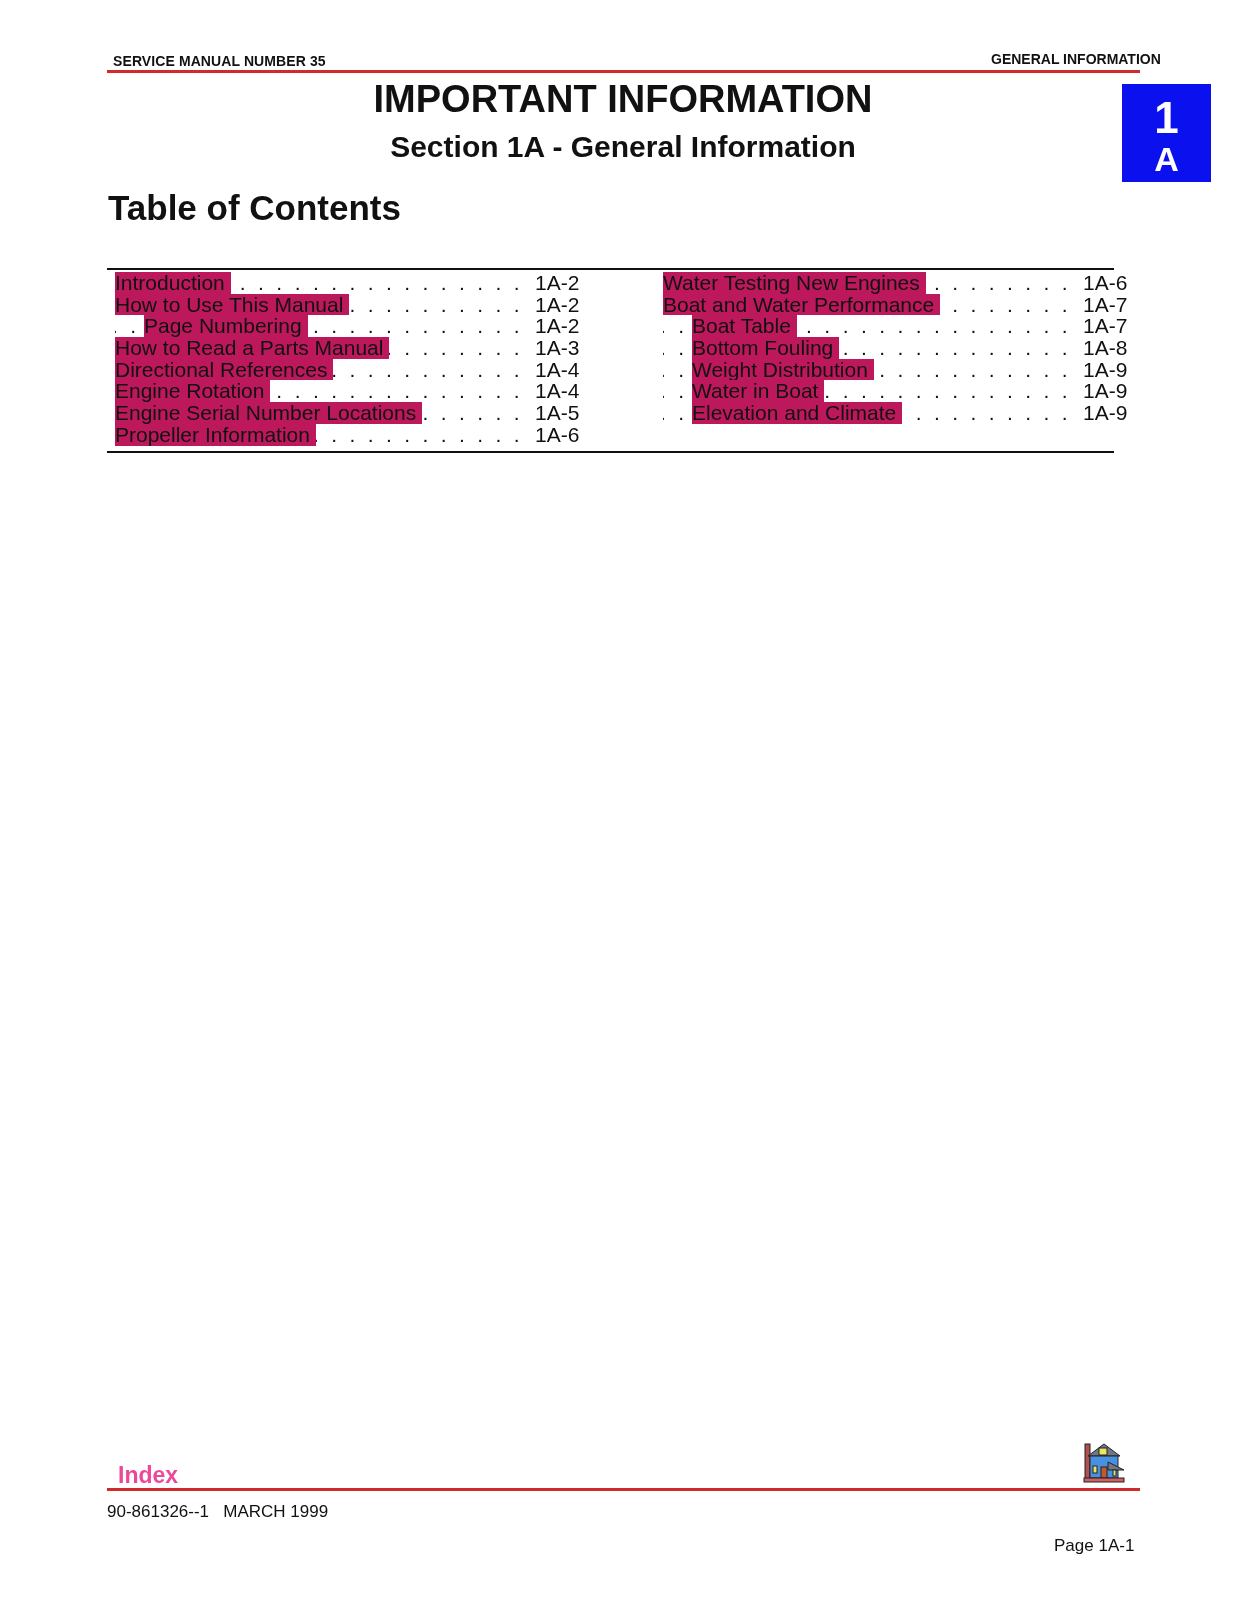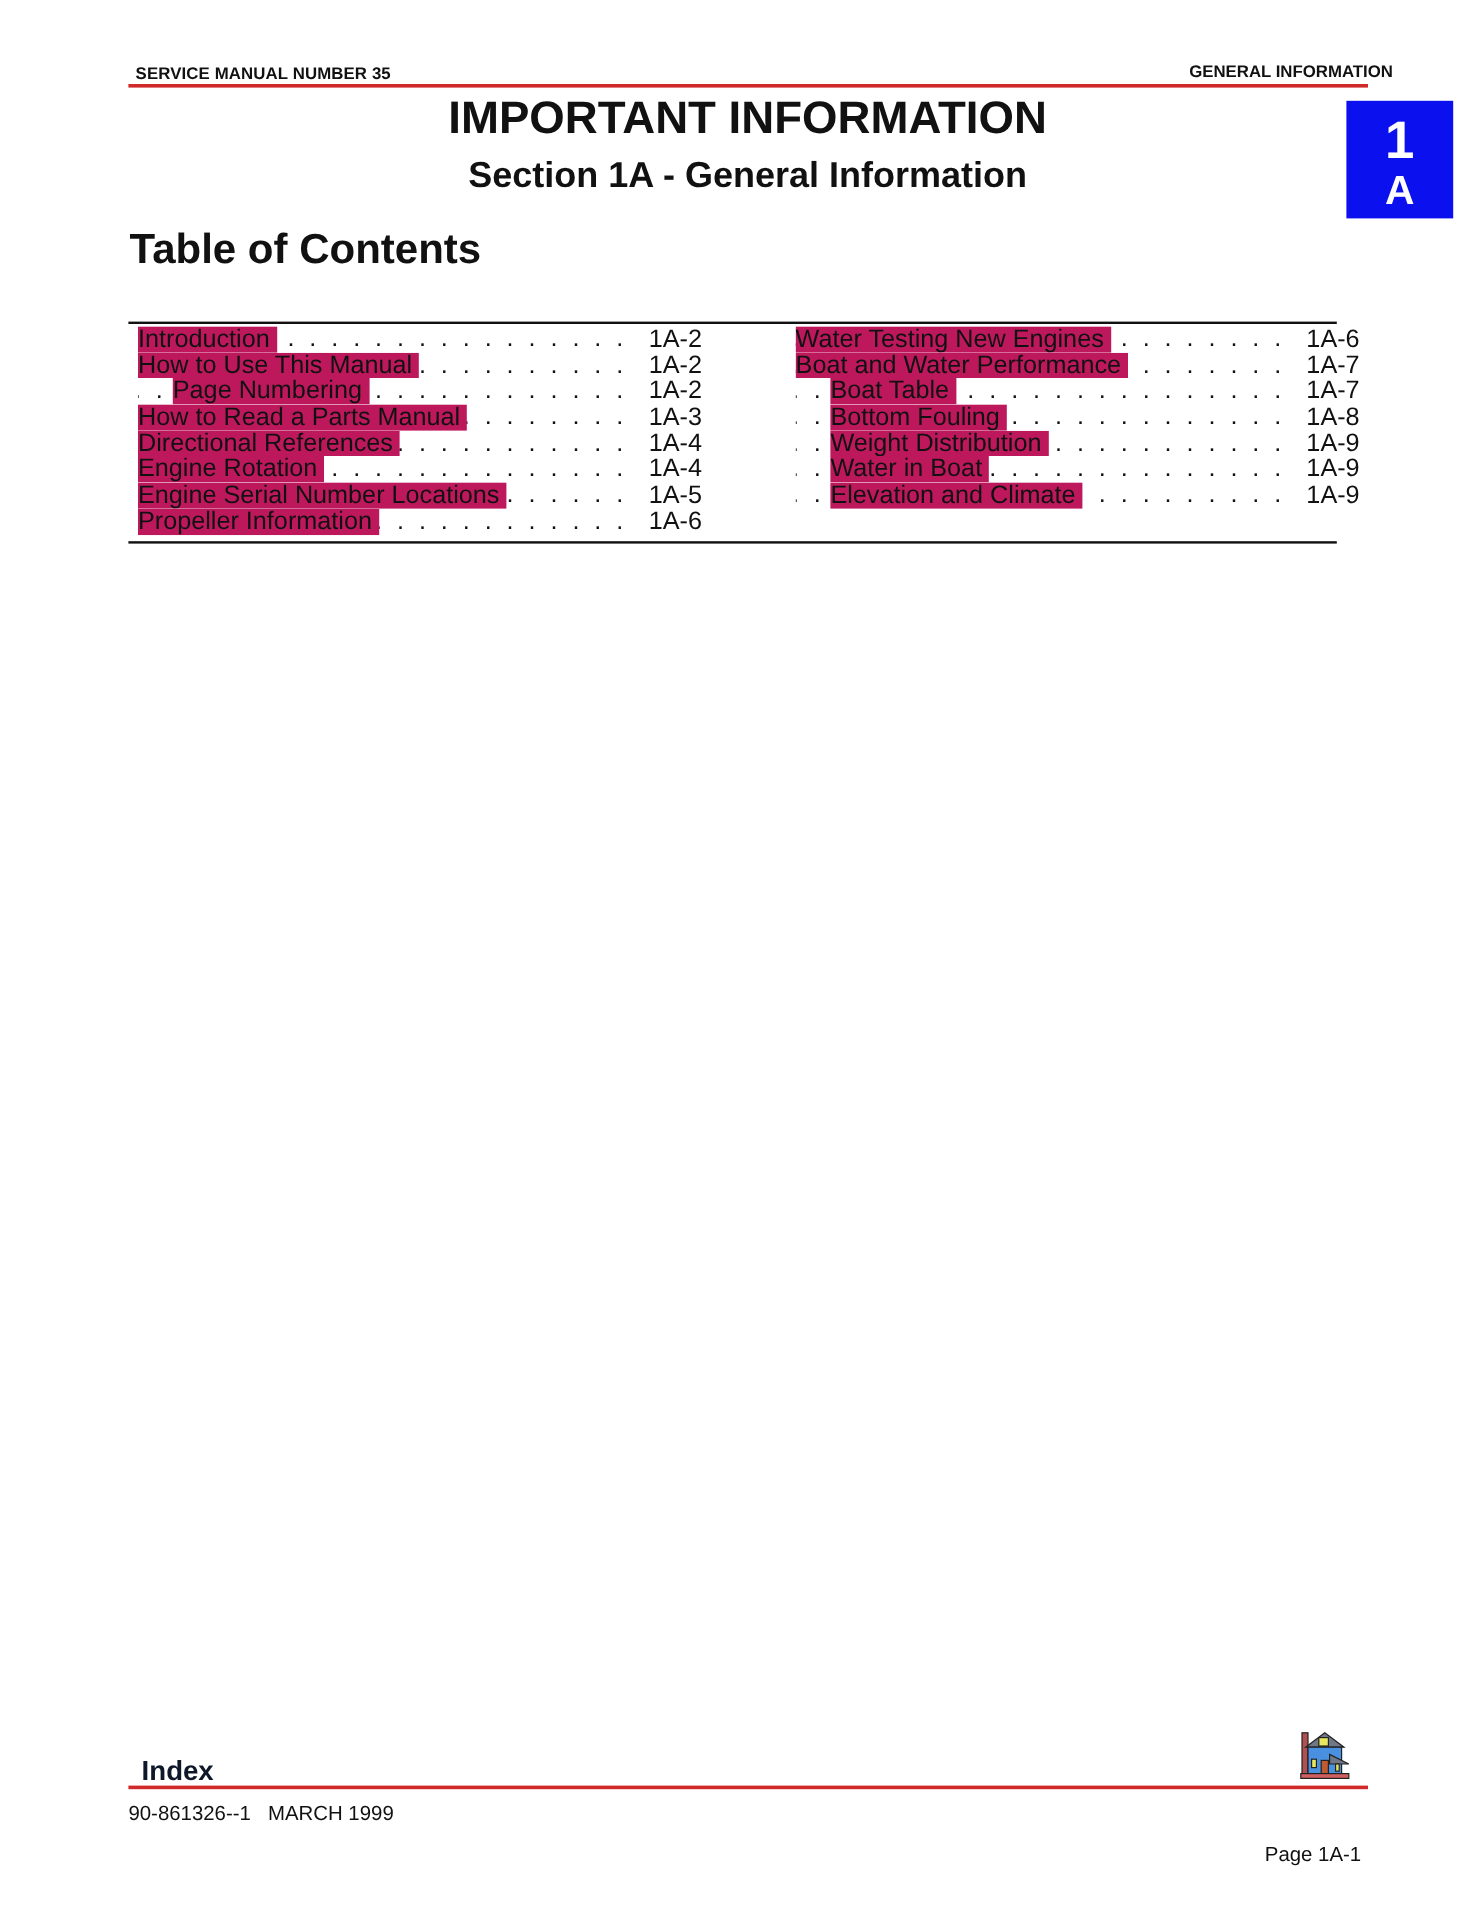--- a/index.html
+++ b/index.html
@@ -18,22 +18,22 @@
   .toc-title { left: 108px; top: 188px; font-size: 35px; font-weight: bold; }
   .toc-rule-top { left: 107px; top: 268px; width: 1007px; height: 2px; background: #111; }
   .toc-rule-bottom { left: 107px; top: 451px; width: 1007px; height: 2px; background: #111; }
   .col { top: 272px; }
   .col-left { left: 115px; width: 470px; }
   .col-right { left: 635px; width: 470px; margin-left: 28px; }
   .row { position: relative; height: 21.7px; font-size: 21px; line-height: 22px; white-space: nowrap; overflow: hidden; }
   .row .lbl { position: absolute; left: 0; background: #be185d; padding-right: 6px; z-index: 2; }
   .row.sub .lbl { left: 29px; }
   .row .dots { position: absolute; left: 0; right: 62px; top: 0; overflow: hidden; letter-spacing: 3.3px; z-index: 1; text-align: right; direction: rtl; }
-  .row .pg { position: absolute; right: 0; width: 50px; text-align: right; background: #fff; z-index: 2; }
-  .index-link { left: 118px; top: 1462px; font-size: 23px; font-weight: bold; color: #0f172a; }
+  .row .pg { position: absolute; right: 0; width: 50px; text-align: left; background: #fff; z-index: 2; }
+  .index-link { left: 118px; top: 1462px; font-size: 23px; font-weight: bold; color: #ec4899; }
   .house { left: 1082px; top: 1440px; width: 44px; height: 44px; }
   .foot-rule { left: 107px; top: 1488px; width: 1033px; height: 3px; background: #d02a2a; }
   .foot-left { left: 107px; top: 1502px; font-size: 17px; }
   .foot-right { left: 1054px; top: 1536px; font-size: 17px; }
 </style>
 </head>
 <body>
 
 <div class="abs hdr-left">SERVICE MANUAL NUMBER 35</div>
 <div class="abs hdr-right">GENERAL INFORMATION</div>

